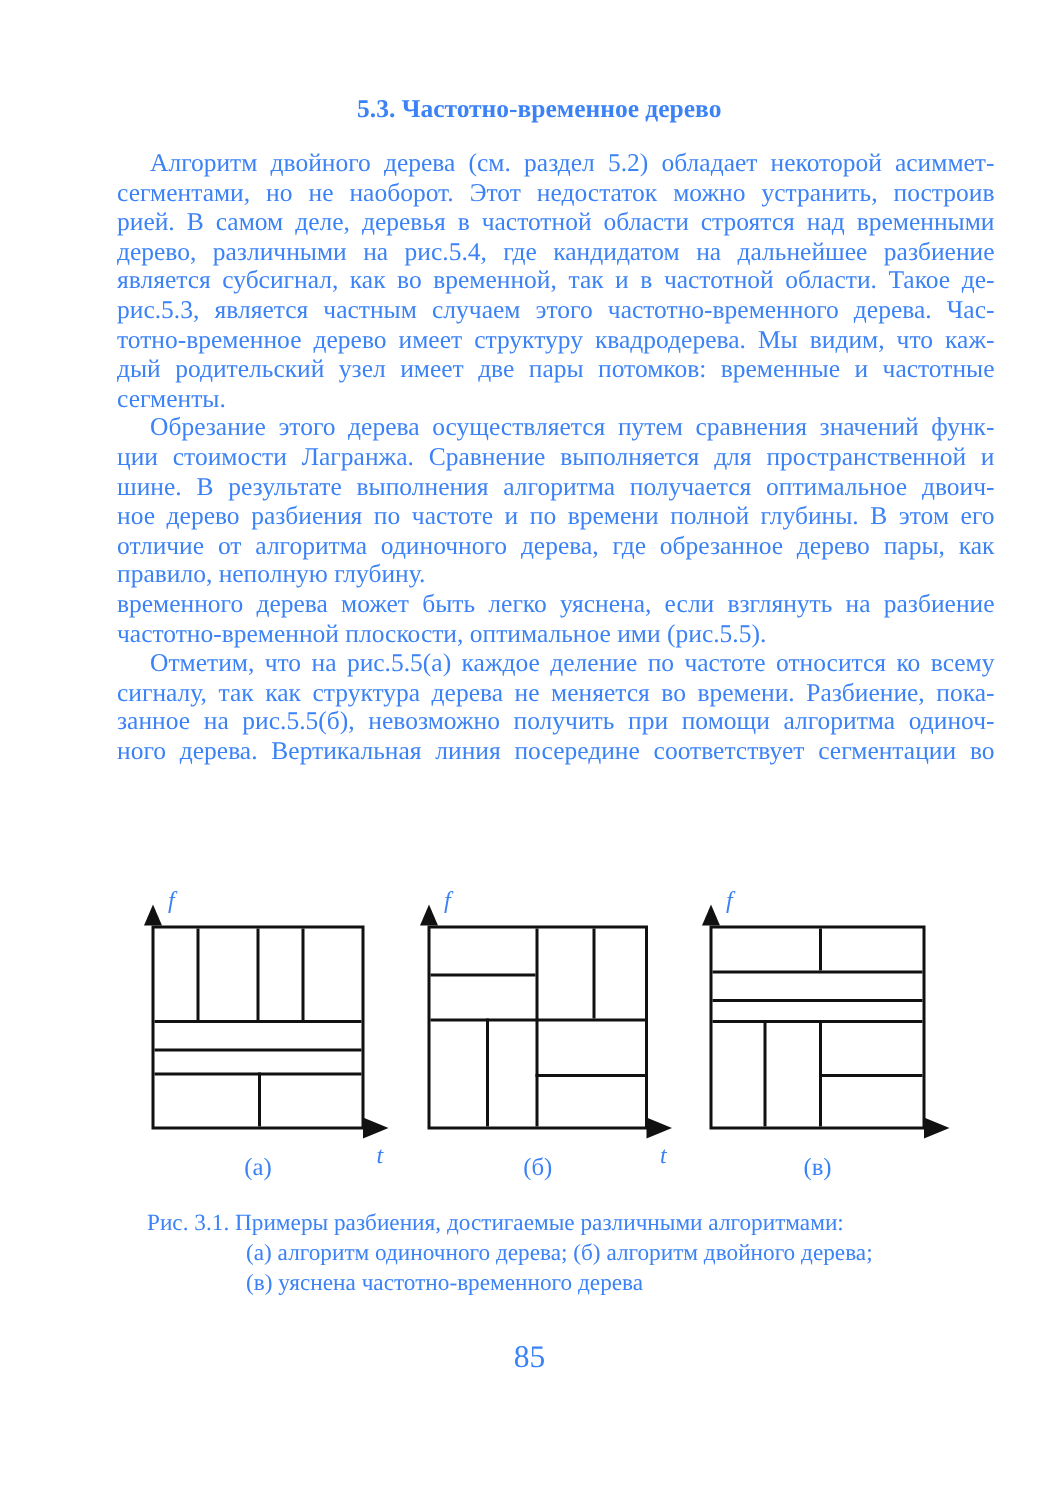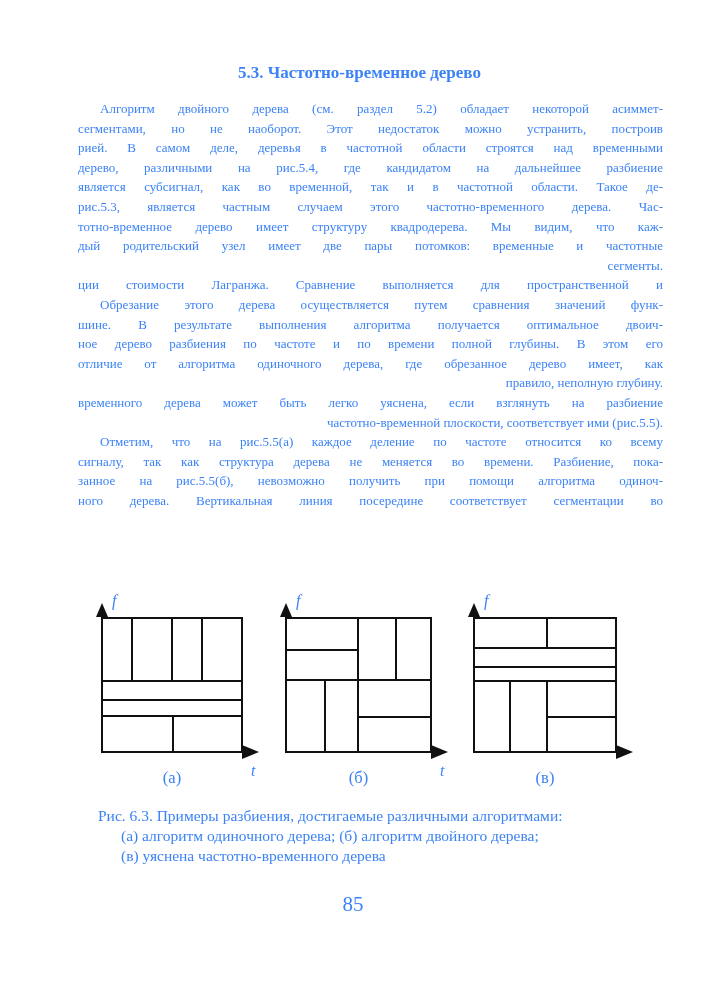--- a/index.html
+++ b/index.html
@@ -7,26 +7,26 @@
     position:relative; width:706px; height:1000px; margin:0 auto;
     background:#ffffff; color:#3b82f6; overflow:hidden;
     font-family:"Liberation Serif","DejaVu Serif",serif;
   }
   .title{
     position:absolute; top:63px; left:78px; width:563px;
     text-align:center; font-weight:bold; font-size:17px; line-height:20px;
   }
   .body-text{
     position:absolute; top:99px; left:78px; width:585px;
-    font-size:13px; line-height:19.6px;
+    font-size:17px; line-height:19.6px;
   }
   .para{margin:0;}
   .line{height:19.6px; white-space:pre-wrap;}
   .just{text-align:justify; text-align-last:justify; text-justify:inter-word;}
-  .left{text-align:right;}
+  .left{text-align:left;}
   .first{text-indent:22px;}
   .figure{position:absolute; left:0; top:617px; width:706px; height:185px;}
   .panel{position:absolute; top:0; height:185px;}
   .sq{
     position:absolute; left:0; top:0; height:136px;
     border:2px solid #111; box-sizing:border-box; background:#fff;
   }
   .seg{position:absolute; background:#111;}
   .uparrow{
     position:absolute; left:-5px; top:-14px; width:0; height:0;
@@ -46,21 +46,21 @@
     position:absolute; top:145px;
     font-style:italic; font-size:16px; line-height:18px;
   }
   .plabel{
     position:absolute; left:0; top:151px; text-align:center; font-size:16.5px;
   }
   .caption{
     position:absolute; top:806px; left:98px; width:560px;
     font-size:15.5px; line-height:20px;
   }
-  .capindent{margin-left:23px;}
+  .capindent{margin-left:66px;}
   .page-number{
     position:absolute; top:892px; left:78px; width:550px;
     text-align:center; font-size:21px;
   }
 </style>
 </head>
 <body>
 
 <div class="page">
   <div class="title">5.3. Частотно-временное дерево</div>
@@ -70,30 +70,30 @@
         <div class="line just">сегментами, но не наоборот. Этот недостаток можно устранить, построив</div>
         <div class="line just">рией. В самом деле, деревья в частотной области строятся над временными</div>
         <div class="line just">дерево, различными на рис.5.4, где кандидатом на дальнейшее разбиение</div>
         <div class="line just">является субсигнал, как во временной, так и в частотной области. Такое де-</div>
         <div class="line just">рис.5.3, является частным случаем этого частотно-временного дерева. Час-</div>
         <div class="line just">тотно-временное дерево имеет структуру квадродерева. Мы видим, что каж-</div>
         <div class="line just">дый родительский узел имеет две пары потомков: временные и частотные</div>
         <div class="line left">сегменты.</div>
       </div>
       <div class="para">
+        <div class="line just first">Обрезание этого дерева осуществляется путем сравнения значений функ-</div>
         <div class="line just">ции стоимости Лагранжа. Сравнение выполняется для пространственной и</div>
-        <div class="line just first">Обрезание этого дерева осуществляется путем сравнения значений функ-</div>
         <div class="line just">шине. В результате выполнения алгоритма получается оптимальное двоич-</div>
         <div class="line just">ное дерево разбиения по частоте и по времени полной глубины. В этом его</div>
-        <div class="line just">отличие от алгоритма одиночного дерева, где обрезанное дерево имеет, как</div>
+        <div class="line just">отличие от алгоритма одиночного дерева, где обрезанное дерево пары, как</div>
         <div class="line left">правило, неполную глубину.</div>
       </div>
       <div class="para">
         <div class="line just">временного дерева может быть легко уяснена, если взглянуть на разбиение</div>
-        <div class="line left">частотно-временной плоскости, соответствует ими (рис.5.5).</div>
+        <div class="line left">частотно-временной плоскости, оптимальное ими (рис.5.5).</div>
       </div>
       <div class="para">
         <div class="line just first">Отметим, что на рис.5.5(а) каждое деление по частоте относится ко всему</div>
         <div class="line just">сигналу, так как структура дерева не меняется во времени. Разбиение, пока-</div>
         <div class="line just">занное на рис.5.5(б), невозможно получить при помощи алгоритма одиноч-</div>
         <div class="line just">ного дерева. Вертикальная линия посередине соответствует сегментации во</div>
       </div>
     </div>
   <div class="figure">
       <div class="panel" style="left: 101px; width: 142px;">
@@ -137,18 +137,18 @@
           <div class="seg" style="top: 45.9%; height: 54.1%; left: 50.7%; width: 2px;"></div>
           <div class="seg" style="left: 50.7%; width: 49.3%; top: 73.3%; height: 2px;"></div>
         </div>
         <div class="uparrow"></div>
         <div class="flabel">f</div>
         <div class="rarrow" style="left: 143px;"></div>
         <div class="plabel" style="width: 144px;">(в)</div>
       </div>
     </div>
   <div class="caption">
-      <div class="capline">Рис. 6.3. Примеры разбиения, достигаемые различными алгоритмами:</div>
+      <div class="capline">Рис. 3.1. Примеры разбиения, достигаемые различными алгоритмами:</div>
       <div class="capline capindent">(а) алгоритм одиночного дерева; (б) алгоритм двойного дерева;</div>
       <div class="capline capindent">(в) уяснена частотно-временного дерева</div>
     </div>
   <div class="page-number">85</div>
 </div>
 
 </body></html>

